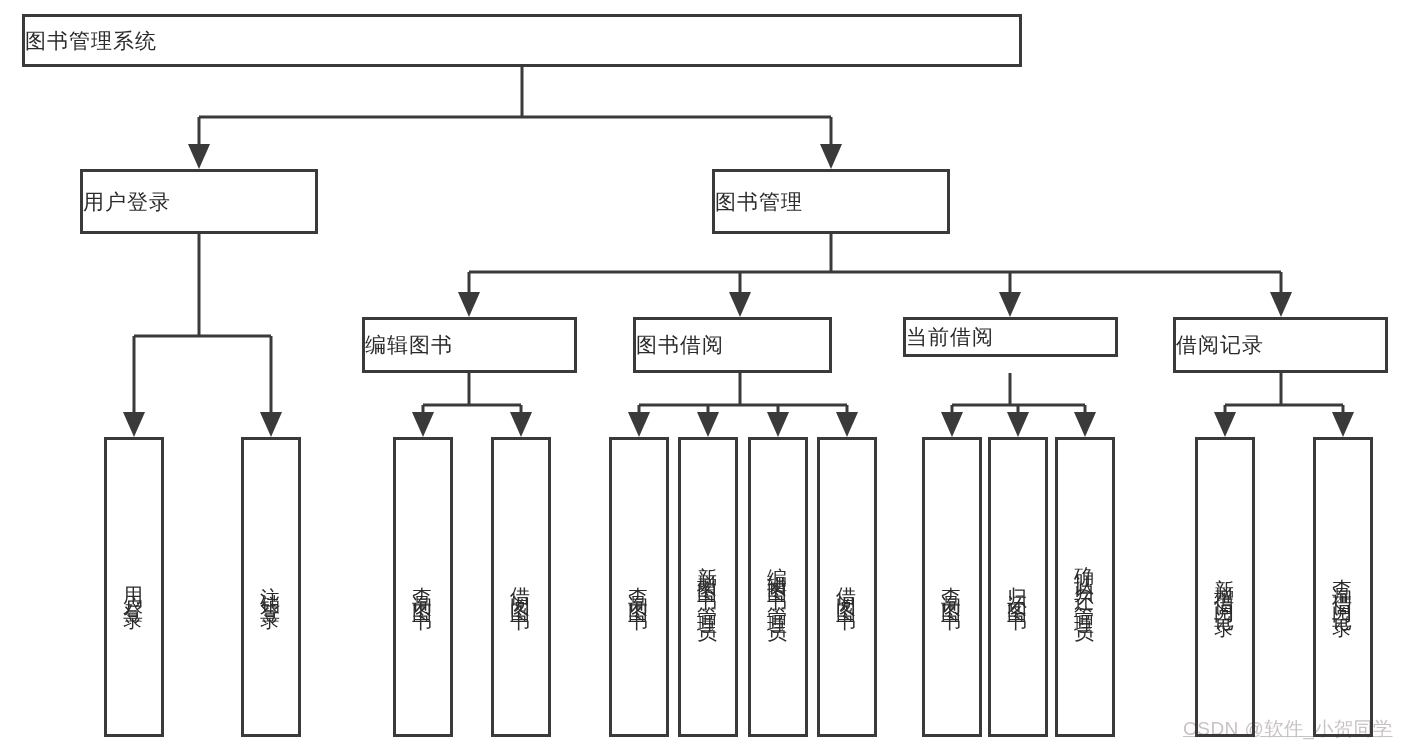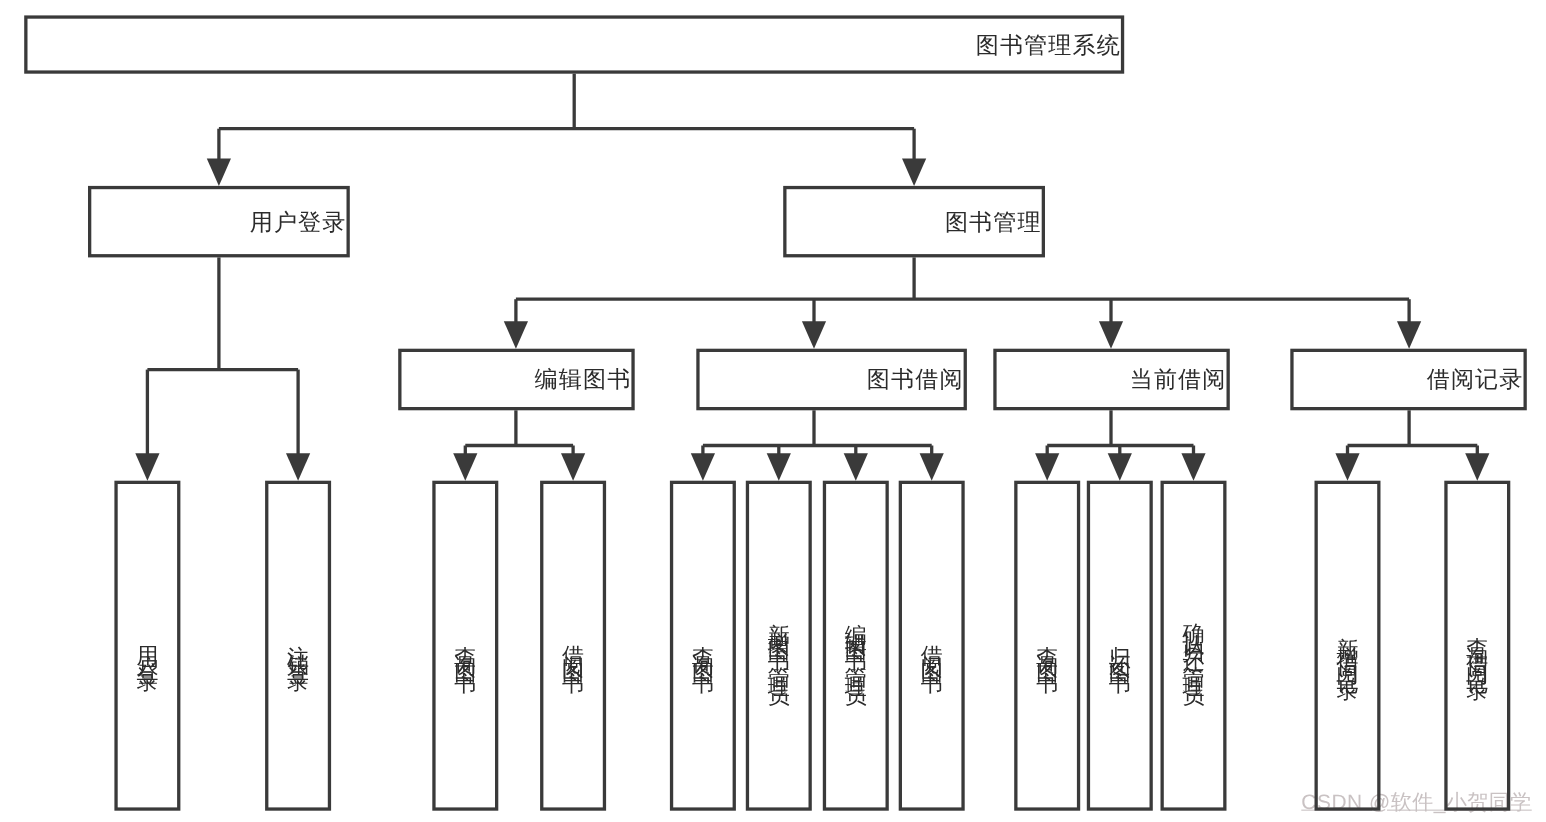--- a/index.html
+++ b/index.html
@@ -28,21 +28,21 @@
   }
   .box{
     position:absolute;
     box-sizing:border-box;
     border:3px solid var(--box-border);
     background:transparent;
     z-index:2;
     color:var(--text);
   }
   .box.h{
-    display:flex;align-items:center;justify-content:flex-end;
+    display:flex;align-items:center;justify-content:flex-start;
     font-size:21px;
     letter-spacing:1px;
   }
   .box.v{
     width:60px;height:300px;
   }
   .box.v .vtext{
     position:absolute;left:50%;top:50%;
     transform:translate(-50%,-50%);
     writing-mode:vertical-rl;
@@ -145,24 +145,24 @@
   <div class="box h" style="left:80px;top:169px;width:238px;height:65px">
     <span>用户登录</span>
   </div>
   <div class="box h" style="left:712px;top:169px;width:238px;height:65px">
     <span>图书管理</span>
   </div>
 
   <div class="box h" style="left:362px;top:317px;width:215px;height:56px">
     <span>编辑图书</span>
   </div>
-  <div class="box h" style="left:633px;top:317px;width:246px;height:56px">
+  <div class="box h" style="left:633px;top:317px;width:199px;height:56px">
     <span>图书借阅</span>
   </div>
-  <div class="box h" style="left:903px;top:317px;width:215px;height:56px">
+  <div class="box h" style="left:903px;top:317px;width:215px;height:40px">
     <span>当前借阅</span>
   </div>
   <div class="box h" style="left:1173px;top:317px;width:215px;height:56px">
     <span>借阅记录</span>
   </div>
 
   <div class="box v" style="left:104px;top:437px">
     <span class="vtext">用户登录</span>
   </div>
   <div class="box v" style="left:241px;top:437px">

